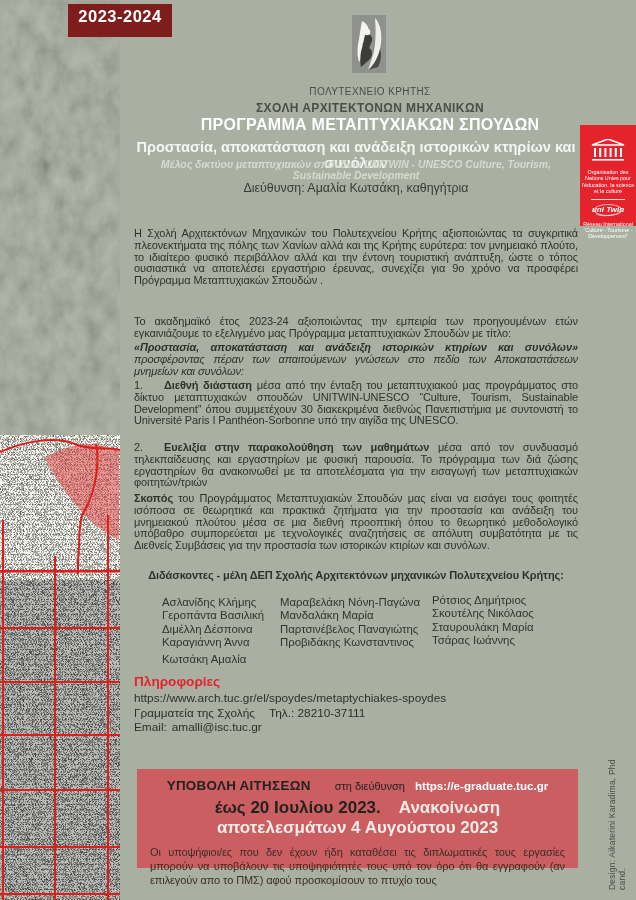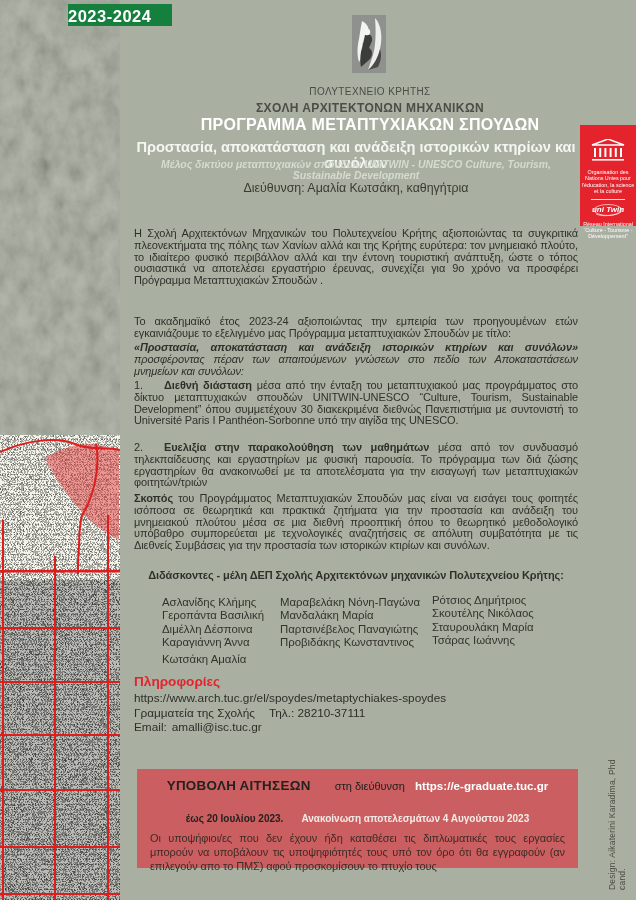--- a/index.html
+++ b/index.html
@@ -3,22 +3,22 @@
 <meta charset="utf-8">
 <style>
   html,body{margin:0;padding:0;background:#a9b0a2;}
   .poster{position:relative;width:636px;height:900px;background:#a9b0a2;overflow:hidden;
           font-family:"Liberation Sans", sans-serif;color:#30302b;}
 
   
   .map-strip{position:absolute;left:0;top:0;}
 
   
-  .badge{position:absolute;left:68px;top:4px;width:104px;height:22px;background:#15803d;
-         color:#fff;font-size:16.5px;font-weight:bold;line-height:25px;letter-spacing:.5px;}
+  .badge{position:absolute;left:68px;top:4px;width:104px;height:33px;background:#7f1d1d;
+         color:#fff;font-size:16.5px;font-weight:bold;text-align:center;line-height:25px;letter-spacing:.5px;}
 
   
   .emblem{position:absolute;left:352px;top:15px;width:34px;height:58px;}
   .hdr{position:absolute;left:130px;width:480px;text-align:center;}
   .uni-name{top:86px;font-size:10px;font-weight:normal;color:#4b4d46;letter-spacing:.4px;}
   .school-name{top:101px;font-size:12px;font-weight:bold;color:#4b4d46;letter-spacing:.4px;}
   .prog-title{top:116px;font-size:16px;font-weight:bold;color:#ffffff;letter-spacing:.3px;}
   .sub{position:absolute;left:134px;width:444px;text-align:center;}
   .prog-sub{top:139px;font-size:14.6px;font-weight:bold;color:#f3f6f1;}
   .member{top:159px;font-size:10.4px;font-weight:bold;color:#d6dbd0;font-style:italic;}
@@ -49,21 +49,21 @@
   .info-line{font-size:11.8px;line-height:14.6px;color:#2e2e29;}
   .ph{margin-left:14px;} .em{margin-left:5px;}
 
   
   .redbox{position:absolute;left:137px;top:769px;width:441px;height:99px;background:#cb5e60;
           box-sizing:border-box;padding:9px 13px 0 13px;text-align:center;}
   .rb1{font-size:11px;color:#22221f;white-space:nowrap;}
   .rb-title{font-size:13.4px;font-weight:bold;letter-spacing:.3px;}
   .rb-addr{margin-left:24px;}
   .rb-url{margin-left:10px;color:#fff;font-weight:600;font-size:11.6px;}
-  .rb2{margin-top:20px;font-size:10px;}
+  .rb2{margin-top:5px;font-size:17px;}
   .rb-deadline{font-weight:bold;color:#22221f;}
   .rb-results{margin-left:18px;color:#f4ece9;font-weight:bold;}
   .rb-note{margin:8px 0 0 0;font-size:11px;line-height:13.8px;text-align:justify;color:#3d2c26;letter-spacing:-.1px;}
 
   
   .credit{position:absolute;right:9px;top:740px;height:150px;writing-mode:vertical-rl;
           transform:rotate(180deg);font-size:8.5px;color:#4c4c44;letter-spacing:.2px;}
 </style>
 </head>
 <body>

